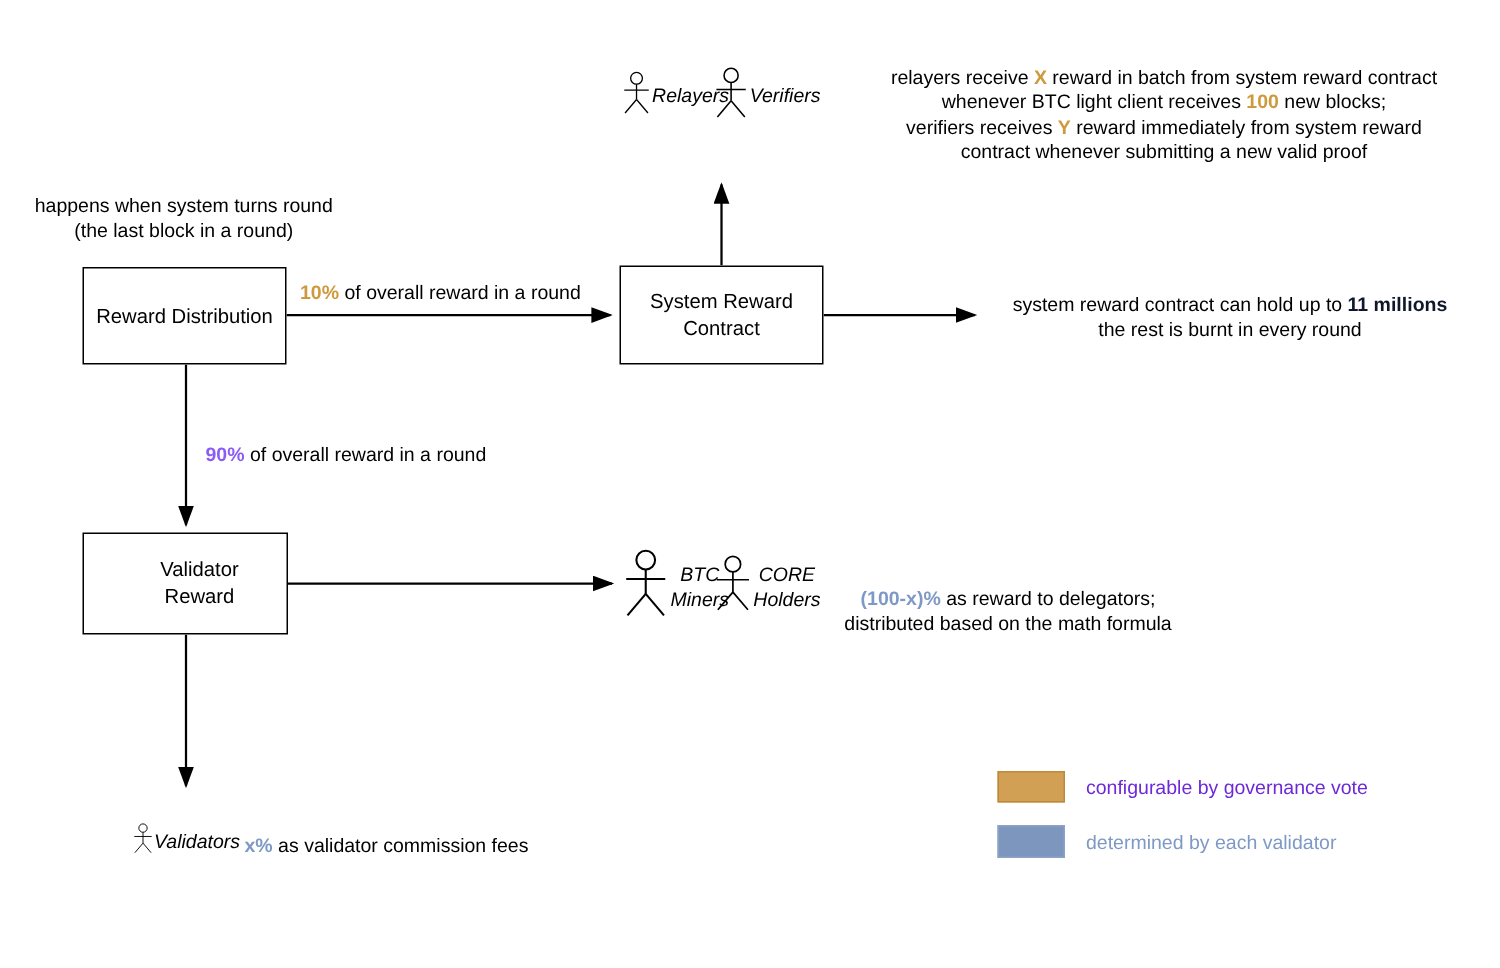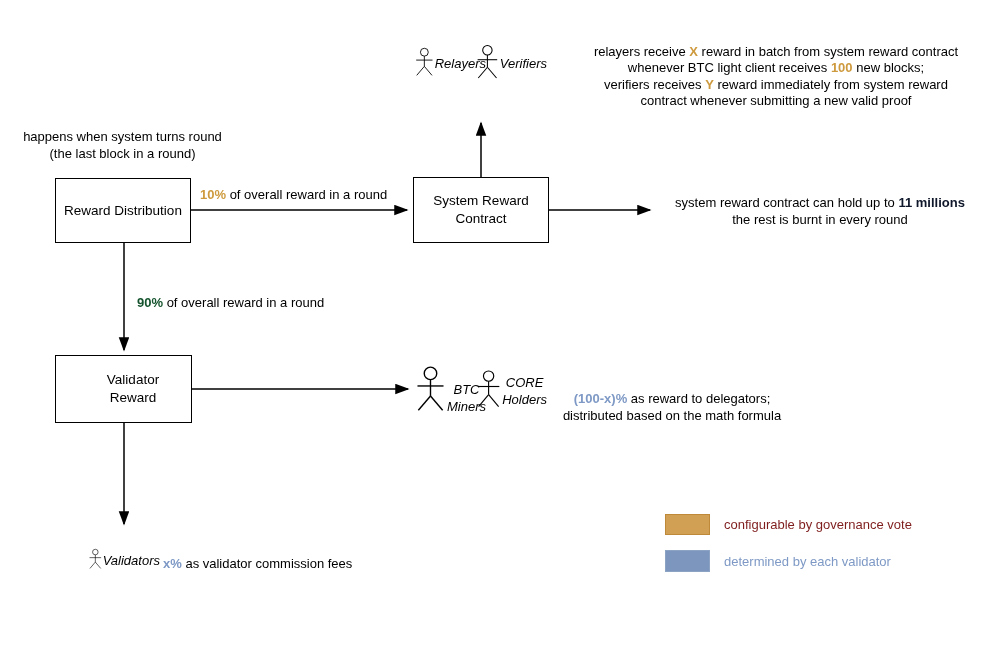--- a/index.html
+++ b/index.html
@@ -50,21 +50,21 @@
     align-items: center;
     text-align: center;
     font-size: 13px;
     line-height: 16.5px;
     font-style: italic;
   }
   .actor .person { display: block; }
   .actor .actor-label { margin-top: 5px; white-space: nowrap; }
   #actor-relayers     { left: 414px; top: 36px;  width: 72px; }
   #actor-verifiers    { left: 475px; top: 36px;  width: 72px; }
-  #actor-btc-miners   { left: 414px; top: 363px; width: 72px; align-items: flex-end; }
+  #actor-btc-miners   { left: 414px; top: 363px; width: 72px; }
   #actor-core-holders { left: 475px; top: 363px; width: 72px; }
   #actor-validators   { left: 88px;  top: 533px; width: 72px; }
 
   .legend-row {
     position: absolute;
     left: 665px;
     display: flex;
     align-items: center;
     gap: 14px;
     font-size: 13px;
@@ -106,21 +106,21 @@
     <span>System Reward Contract</span>
   </div>
   <div class="node-box" id="box-validator-reward">
     <span>Validator Reward</span>
   </div>
 
   <div class="note" id="label-10pct">
     <span class="hl" style="color: rgb(206, 154, 62);">10%</span><span> of overall reward in a round</span>
   </div>
   <div class="note" id="label-90pct">
-    <span class="hl" style="color: #14532d;">90%</span><span> of overall reward in a round</span>
+    <span class="hl" style="color: #8b5cf6;">90%</span><span> of overall reward in a round</span>
   </div>
 
   <div class="actor" id="actor-relayers">
     <svg class="person" width="38" height="52" viewBox="0 0 38 52" xmlns="http://www.w3.org/2000/svg">
       <circle cx="19" cy="8" r="7.2" fill="none" stroke="#000" stroke-width="1.6"></circle>
       <line x1="19" y1="15.2" x2="19" y2="34" stroke="#000" stroke-width="1.6"></line>
       <line x1="4" y1="22.5" x2="34" y2="22.5" stroke="#000" stroke-width="1.6"></line>
       <line x1="19" y1="34" x2="5" y2="50.5" stroke="#000" stroke-width="1.6"></line>
       <line x1="19" y1="34" x2="33" y2="50.5" stroke="#000" stroke-width="1.6"></line>
     </svg>
@@ -191,20 +191,20 @@
     </svg>
     <div class="actor-label">Validators</div>
   </div>
 
   <div class="note" id="note-commission">
     <span class="hl" style="color: rgb(126, 153, 197);">x%</span><span> as validator commission fees</span>
   </div>
 
   <div class="legend-row" id="legend-governance">
     <div class="legend-swatch" style="background-color: rgb(209, 160, 84);"></div>
-    <div style="color: #7f1d1d;">configurable by governance vote</div>
+    <div style="color: #6d28d9;">configurable by governance vote</div>
   </div>
   <div class="legend-row" id="legend-validator">
     <div class="legend-swatch" style="background-color: rgb(124, 150, 190);"></div>
     <div style="color: rgb(126, 153, 197);">determined by each validator</div>
   </div>
 
 </div>
 
 </body></html>

